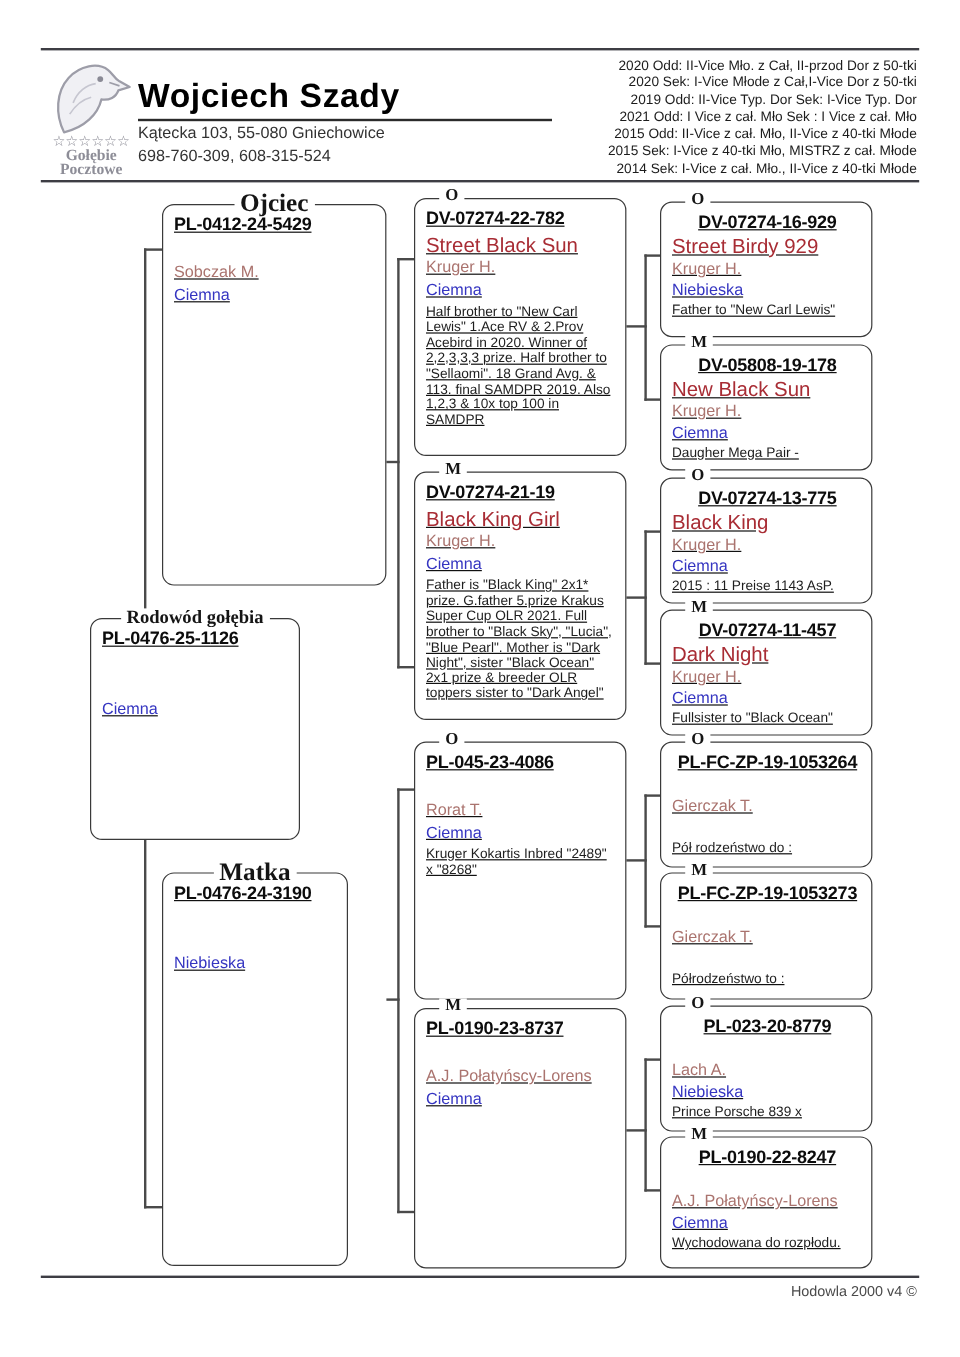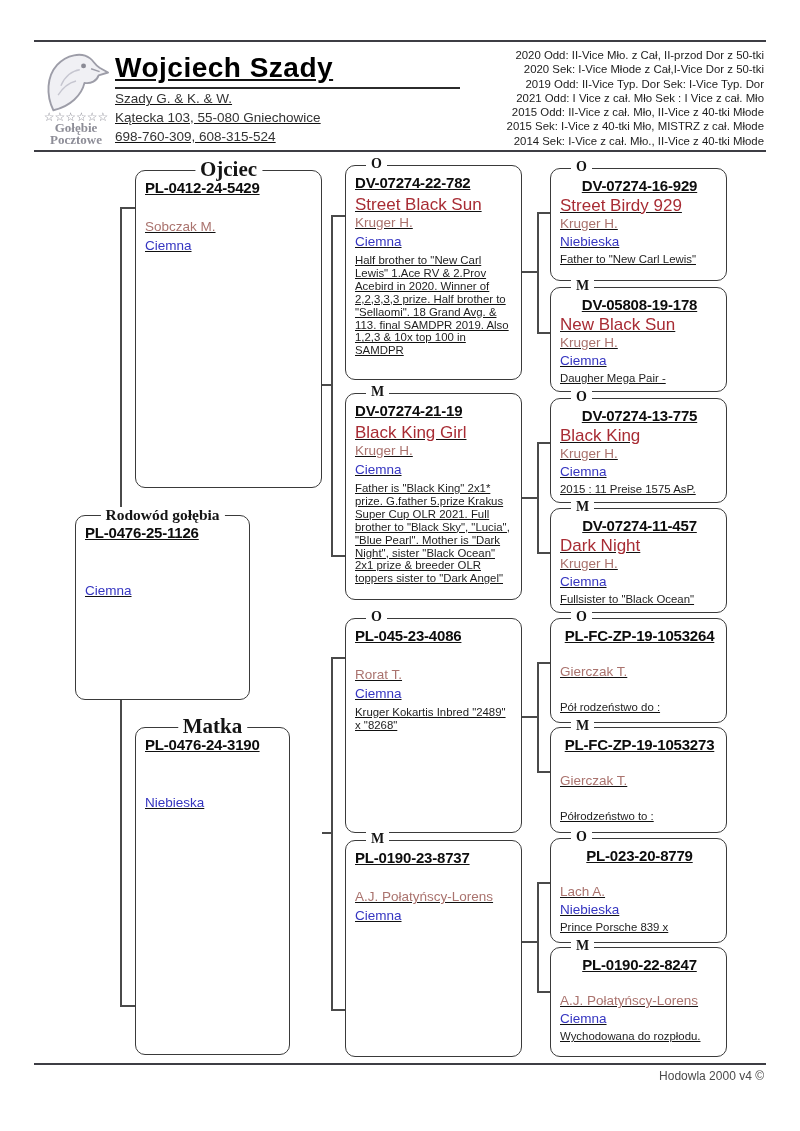--- a/index.html
+++ b/index.html
@@ -5,21 +5,21 @@
   html,body{margin:0;padding:0;background:#fff;}
   .page{position:relative;width:800px;height:1131px;background:#ffffff;
         font-family:"Liberation Sans",sans-serif;overflow:hidden;color:#111;}
   .rule{position:absolute;left:34px;width:732px;height:2px;background:#3d3d44;}
 
   
   .logo{position:absolute;left:38px;top:48px;width:76px;text-align:center;}
   .logo .stars{font-size:12px;color:#8a8a94;letter-spacing:0px;line-height:10px;margin-top:-6px;}
   .logo .lg1,.logo .lg2{font-family:"Liberation Serif",serif;font-weight:bold;
         color:#8d8d97;font-size:13px;line-height:12px;}
-  .owner-block{position:absolute;left:115px;top:52px;text-decoration:underline;}
+  .owner-block{position:absolute;left:115px;top:64px;}
   .owner-title{font-size:28px;font-weight:bold;color:#000;letter-spacing:.5px;
         border-bottom:2px solid #2b2b2b;width:345px;padding-bottom:3px;}
   .owner-sub{font-size:13.5px;color:#333;line-height:19px;}
   .owner-sub:first-of-type{margin-top:7px;}
   .ach{position:absolute;right:36px;top:48px;text-align:right;
         font-size:11.4px;color:#1c1c1c;line-height:14.3px;}
 
   
   .cl{position:absolute;background:#4a4a4a;z-index:1;}
   .cl.h{height:2px;} .cl.v{width:2px;}
@@ -59,21 +59,20 @@
       <circle cx="44" cy="19" r="2.6" fill="#8a8a95"></circle>
       <path d="M52 22 L61 25" stroke="#9d9da8" stroke-width="1.5" fill="none"></path>
     </svg>
     <div class="stars">☆☆☆☆☆☆</div>
     <div class="lg1">Gołębie</div>
     <div class="lg2">Pocztowe</div>
   </div>
 
   <div class="owner-block">
     <div class="owner-title">Wojciech Szady</div>
-    <div class="owner-sub">Szady G. &amp; K. &amp; W.</div>
     <div class="owner-sub">Kątecka 103, 55-080 Gniechowice</div>
     <div class="owner-sub">698-760-309, 608-315-524</div>
   </div>
 
   <div class="ach">
     <div>2020 Odd: II-Vice Mło. z Cał, II-przod Dor z 50-tki</div>
     <div>2020 Sek: I-Vice Młode z Cał,I-Vice Dor z 50-tki</div>
     <div>2019 Odd: II-Vice Typ. Dor Sek: I-Vice Typ. Dor</div>
     <div>2021 Odd: I Vice z cał. Mło Sek : I Vice z cał. Mło</div>
     <div>2015 Odd: II-Vice z cał. Mło, II-Vice z 40-tki Młode</div>
@@ -216,21 +215,21 @@
     </div>
   </div>
 
   <div class="box compact" style="left:550px;top:398px;width:177px;height:105px">
     <div class="box-title t-sm">O</div>
     <div class="box-body">
       <div class="ring">DV-07274-13-775</div>
       <div class="bname">Black King</div>
       <div class="owner">Kruger H.</div>
       <div class="trait">Ciemna</div>
-      <div class="desc">2015 : 11 Preise 1575 AsP.</div>
+      <div class="desc">2015 : 11 Preise 1143 AsP.</div>
     </div>
   </div>
 
   <div class="box compact" style="left:550px;top:508px;width:177px;height:105px">
     <div class="box-title t-sm">M</div>
     <div class="box-body">
       <div class="ring">DV-07274-11-457</div>
       <div class="bname">Dark Night</div>
       <div class="owner">Kruger H.</div>
       <div class="trait">Ciemna</div>

